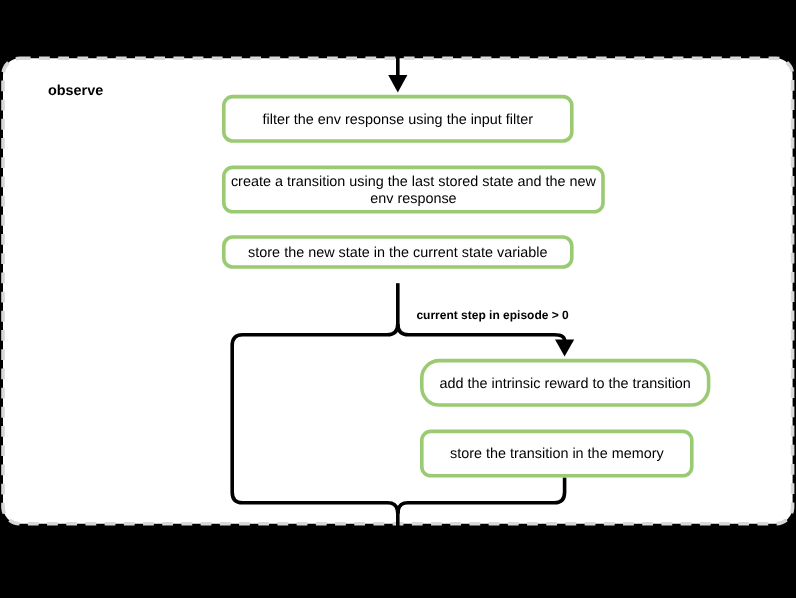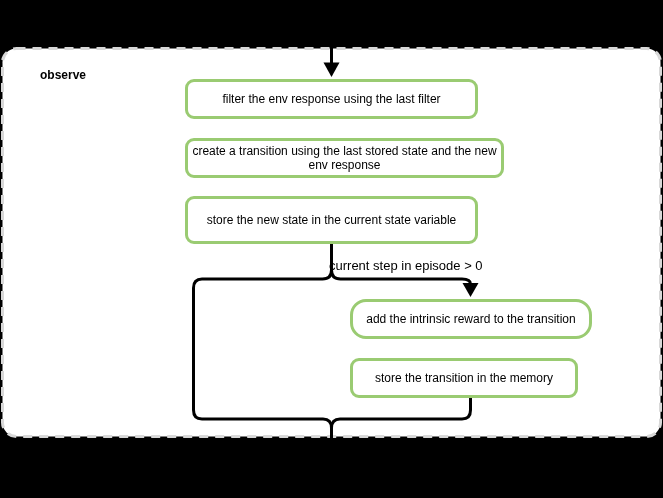--- a/index.html
+++ b/index.html
@@ -48,28 +48,28 @@
     align-items:center;
     justify-content:center;
     text-align:center;
     font-size:12px;
     line-height:14px;
     color:var(--text);
     padding:0 2px;
   }
   .node-1{left:185px;top:79px;width:293px;height:40px;}
   .node-2{left:185px;top:138px;width:319px;height:40px;}
-  .node-3{left:185px;top:196px;width:293px;height:48px;}
+  .node-3{left:185px;top:196px;width:293px;height:28px;}
   .node-4{left:350px;top:299px;width:242px;height:40px;border-radius:16px;}
   .node-5{left:350px;top:358px;width:228px;height:40px;}
   .branch-label{
     position:absolute;
-    left:329px;top:258px;
-    font-size:13px;
-    font-weight:normal;
+    left:347px;top:258px;
+    font-size:10px;
+    font-weight:bold;
     color:var(--text);
     white-space:nowrap;
   }
 </style>
 </head>
 <body>
 
 <div class="stage">
 
   <svg width="663" height="498" viewBox="0 0 663 498">
@@ -80,21 +80,21 @@
     <path class="connector" d="M331.5,270 Q331.5,279 322.5,279 L202,279 Q193.5,279 193.5,288 L193.5,410 Q193.5,419 202,419 L323,419 Q331.5,419 331.5,428"></path>
     <path class="connector" d="M331.5,270 Q331.5,279 340.5,279 L462,279 Q470.5,279 470.5,284"></path>
     <polygon class="arrowhead" points="462.5,283 478.5,283 470.5,297"></polygon>
     <path class="connector" d="M470.5,398 L470.5,410 Q470.5,419 462,419 L340,419 Q331.5,419 331.5,428"></path>
     <path class="connector" d="M331.5,426 L331.5,446"></path>
   </svg>
 
   <div class="group-title">observe</div>
 
   <div class="node node-1">
-    <span>filter the env response using the last filter</span>
+    <span>filter the env response using the input filter</span>
   </div>
 
   <div class="node node-2">
     <span>create a transition using the last stored state and the new env response</span>
   </div>
 
   <div class="node node-3">
     <span>store the new state in the current state variable</span>
   </div>
 

